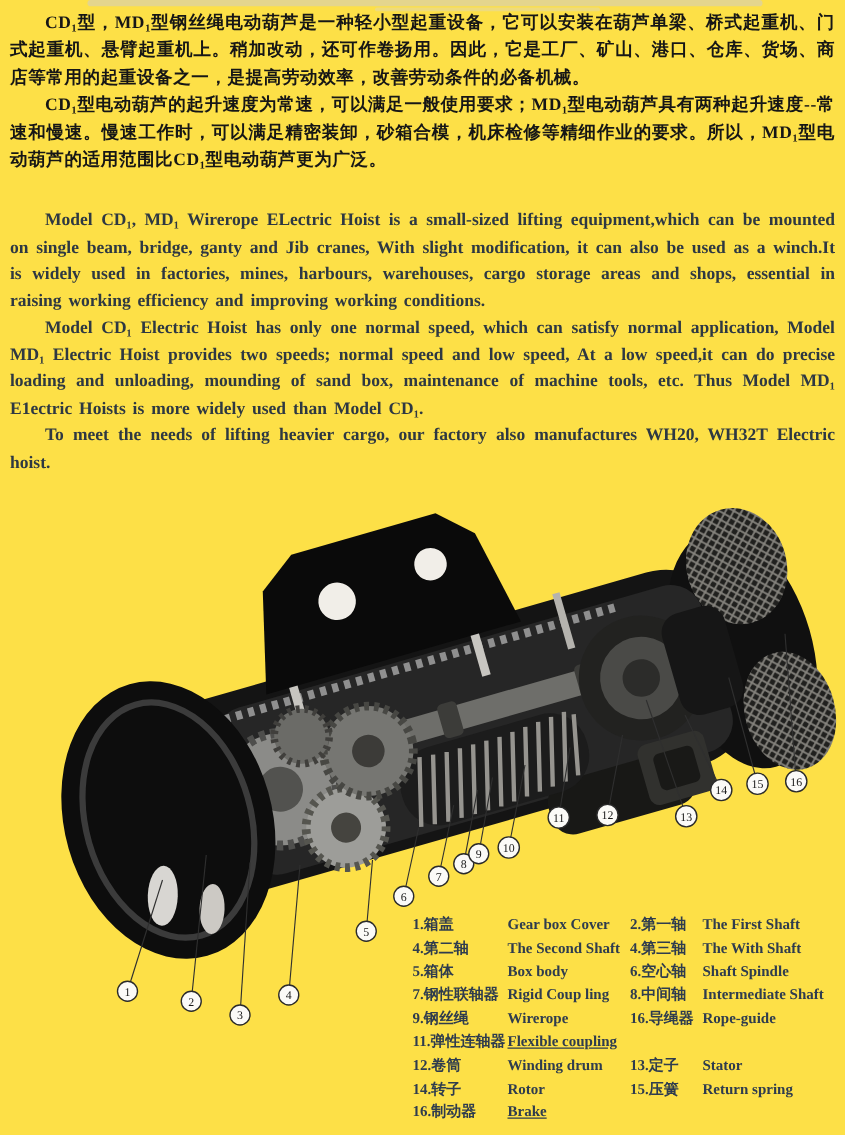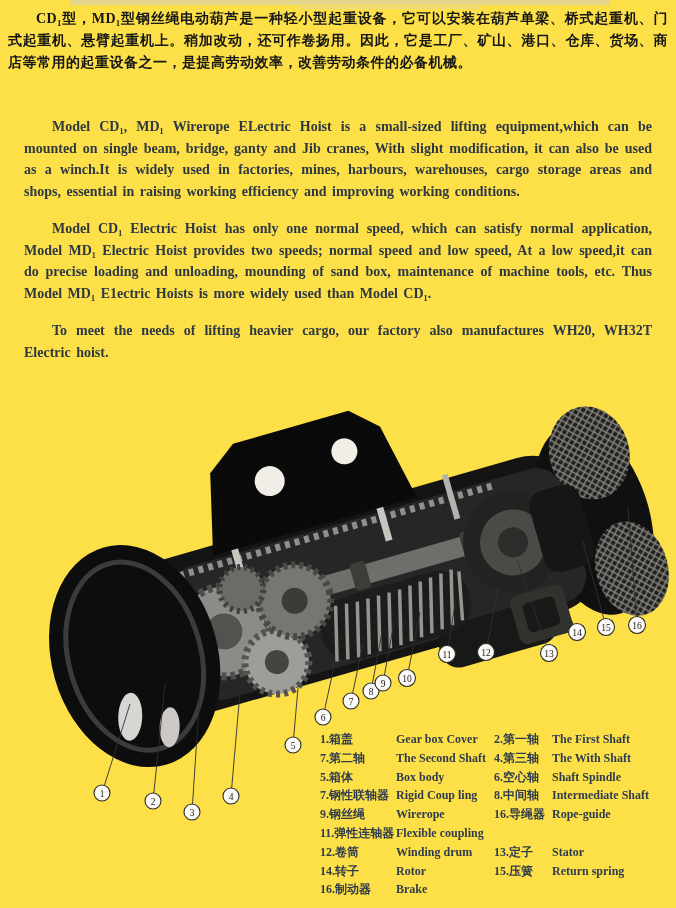--- a/index.html
+++ b/index.html
@@ -17,58 +17,59 @@
   .intro-cn{padding:8px 8px 0 8px;}
   .intro-cn p{
     margin:0;text-indent:2em;text-align:justify;
     font-size:14px;line-height:22px;font-weight:bold;color:#161616;
     letter-spacing:.5px;
   }
 
   
   .intro-en{padding:26px 8px 0 8px;}
   .intro-en p{
-    margin:16px;text-indent:2em;text-align:justify;
+    margin:0;text-indent:2em;text-align:justify;
     font-size:14px;line-height:21.5px;color:#2e3842;
     word-spacing:2px;font-weight:bold;
   }
 
   
   .figure{position:absolute;left:0;top:392px;width:676px;height:516px;}
   .figure svg{position:absolute;left:0;top:0;}
 
   .capacities{position:absolute;left:8px;top:26px;width:70px;}
   .capacities div{
     font-size:10px;line-height:16.6px;font-weight:bold;color:#1c1c1c;
     letter-spacing:1.6px;white-space:nowrap;
   }
 
   .legend{
-    position:absolute;left:320px;top:338px;width:344px;
+    position:absolute;left:330px;top:338px;width:344px;
     display:grid;grid-template-columns:76px 98px 58px auto;
     grid-auto-rows:18.8px;align-items:center;
   }
   .legend div{
     font-size:12px;font-weight:bold;color:#2f3c4e;white-space:nowrap;
     line-height:18.8px;
   }
-  .legend .span3{grid-column:2 / 5;}
+  .legend .span3{grid-column:2 / 5;text-decoration:underline;}
 
   
   .co-num{font-family:"Liberation Serif","DejaVu Serif",serif;font-size:9.5px;fill:#191919;}
 </style>
 </head>
 <body>
 
 <div class="page">
   <div class="scan-smudge"></div>
   <div class="scan-smudge2"></div>
 
   <section class="intro-cn">
     <p>CD₁型，MD₁型钢丝绳电动葫芦是一种轻小型起重设备，它可以安装在葫芦单梁、桥式起重机、门式起重机、悬臂起重机上。稍加改动，还可作卷扬用。因此，它是工厂、矿山、港口、仓库、货场、商店等常用的起重设备之一，是提高劳动效率，改善劳动条件的必备机械。</p>
+    <p>CD₁型电动葫芦的起升速度为常速，可以满足一般使用要求；MD₁型电动葫芦具有两种起升速度--常速和慢速。慢速工作时，可以满足精密装卸，砂箱合模，机床检修等精细作业的要求。所以，MD₁型电动葫芦的适用范围比CD₁型电动葫芦更为广泛。</p>
   </section>
 
   <section class="intro-en">
     <p>Model CD₁, MD₁ Wirerope ELectric Hoist is a small-sized lifting equipment,which can be mounted on single beam, bridge, ganty and Jib cranes, With slight modification, it can also be used as a winch.It is widely used in factories, mines, harbours, warehouses, cargo storage areas and shops, essential in raising working efficiency and improving working conditions.</p>
     <p>Model CD₁ Electric Hoist has only one normal speed, which can satisfy normal application, Model MD₁ Electric Hoist provides two speeds; normal speed and low speed, At a low speed,it can do precise loading and unloading, mounding of sand box, maintenance of machine tools, etc. Thus Model MD₁ E1ectric Hoists is more widely used than Model CD₁.</p>
     <p>To meet the needs of lifting heavier cargo, our factory also manufactures WH20, WH32T Electric hoist.</p>
   </section>
 
   <div class="figure">
 
@@ -225,21 +226,21 @@
       </g>
     </svg>
 
 
     <div class="legend">
       <div>1.箱盖</div>
       <div>Gear box Cover</div>
       <div>2.第一轴</div>
       <div>The First Shaft</div>
 
-      <div>7.第二轴</div>
+      <div>4.第二轴</div>
       <div>The Second Shaft</div>
       <div>4.第三轴</div>
       <div>The With Shaft</div>
 
       <div>5.箱体</div>
       <div>Box body</div>
       <div>6.空心轴</div>
       <div>Shaft Spindle</div>
 
       <div>7.钢性联轴器</div>

